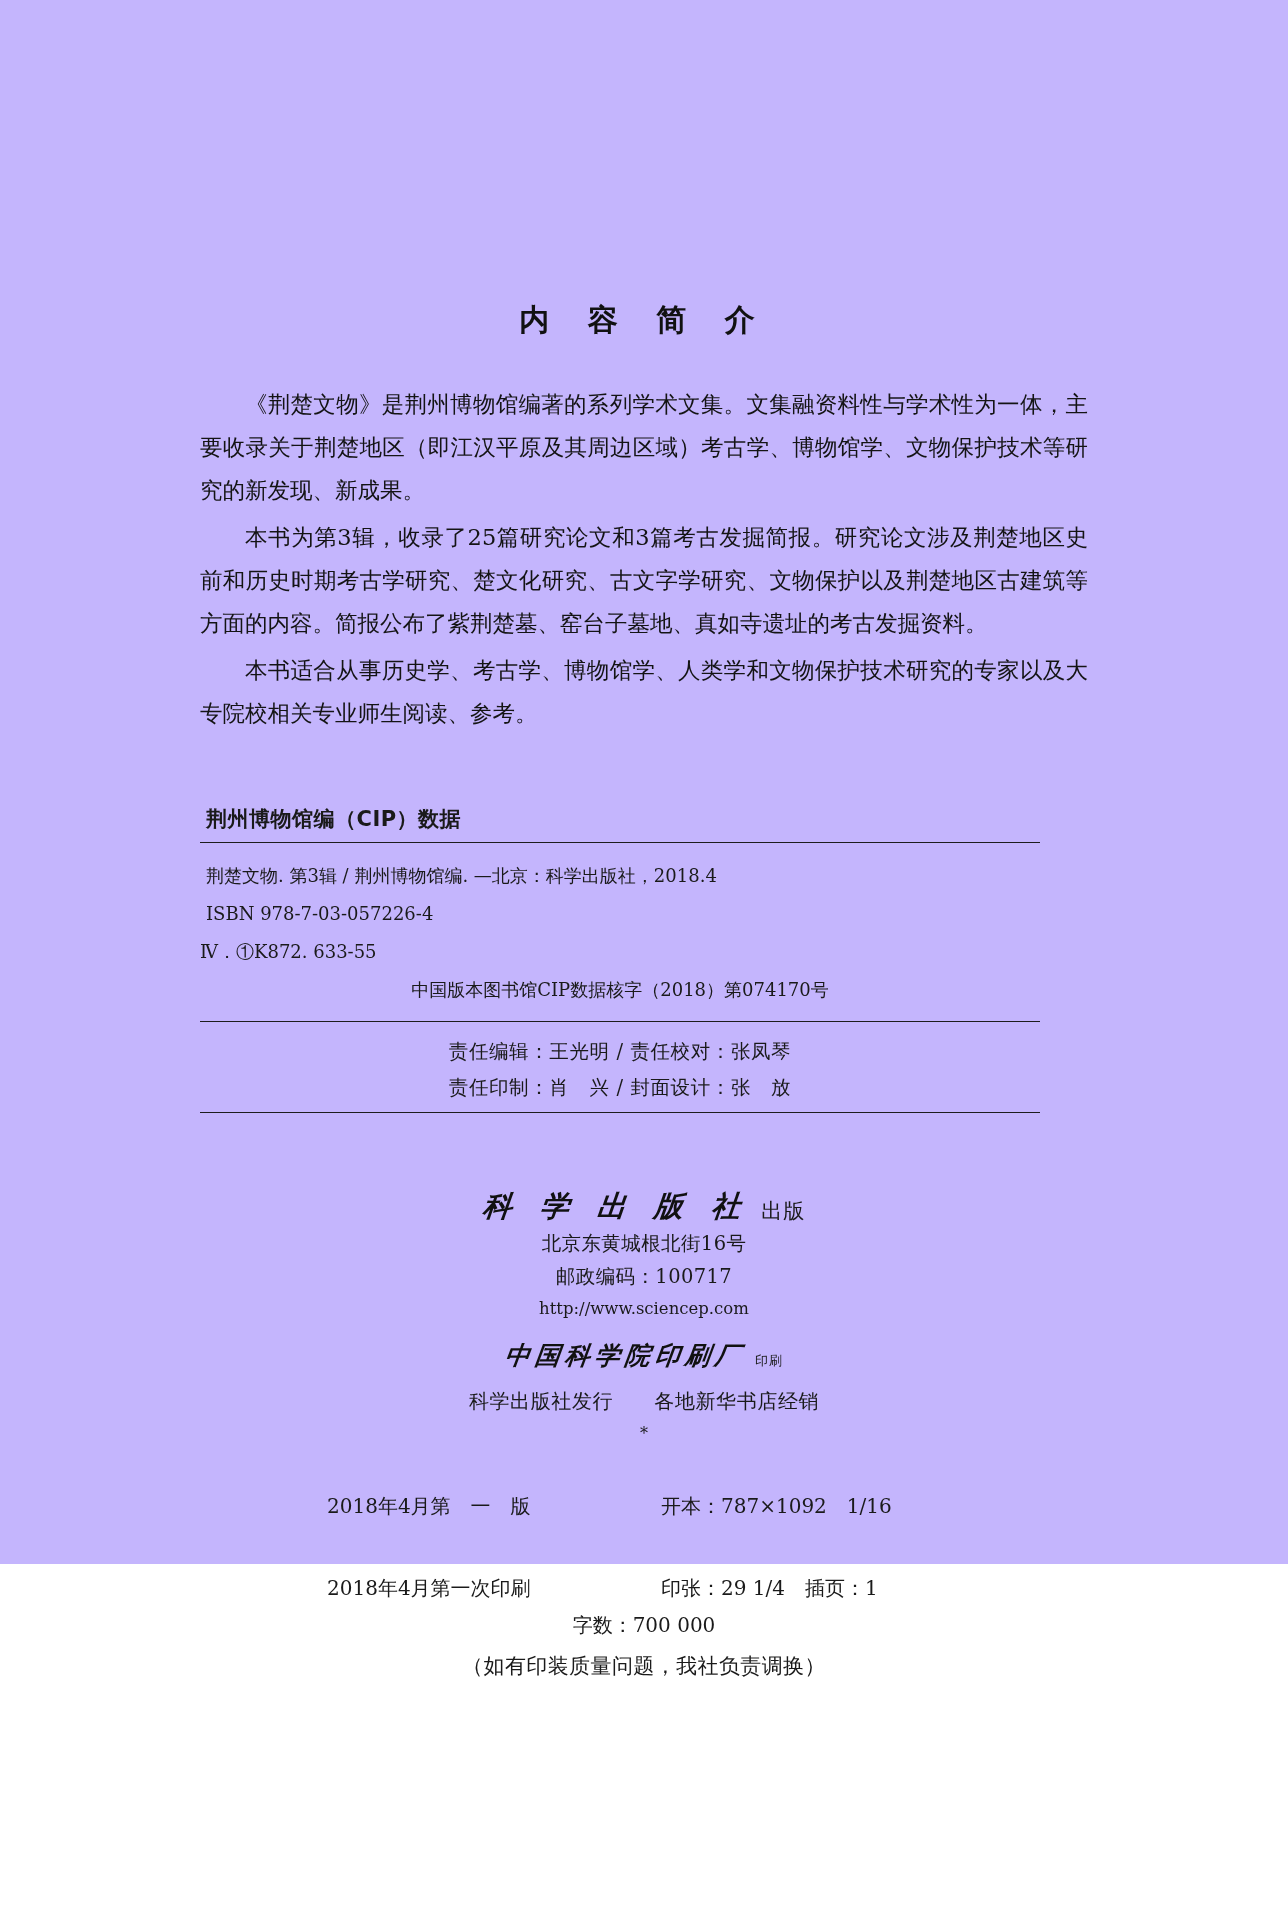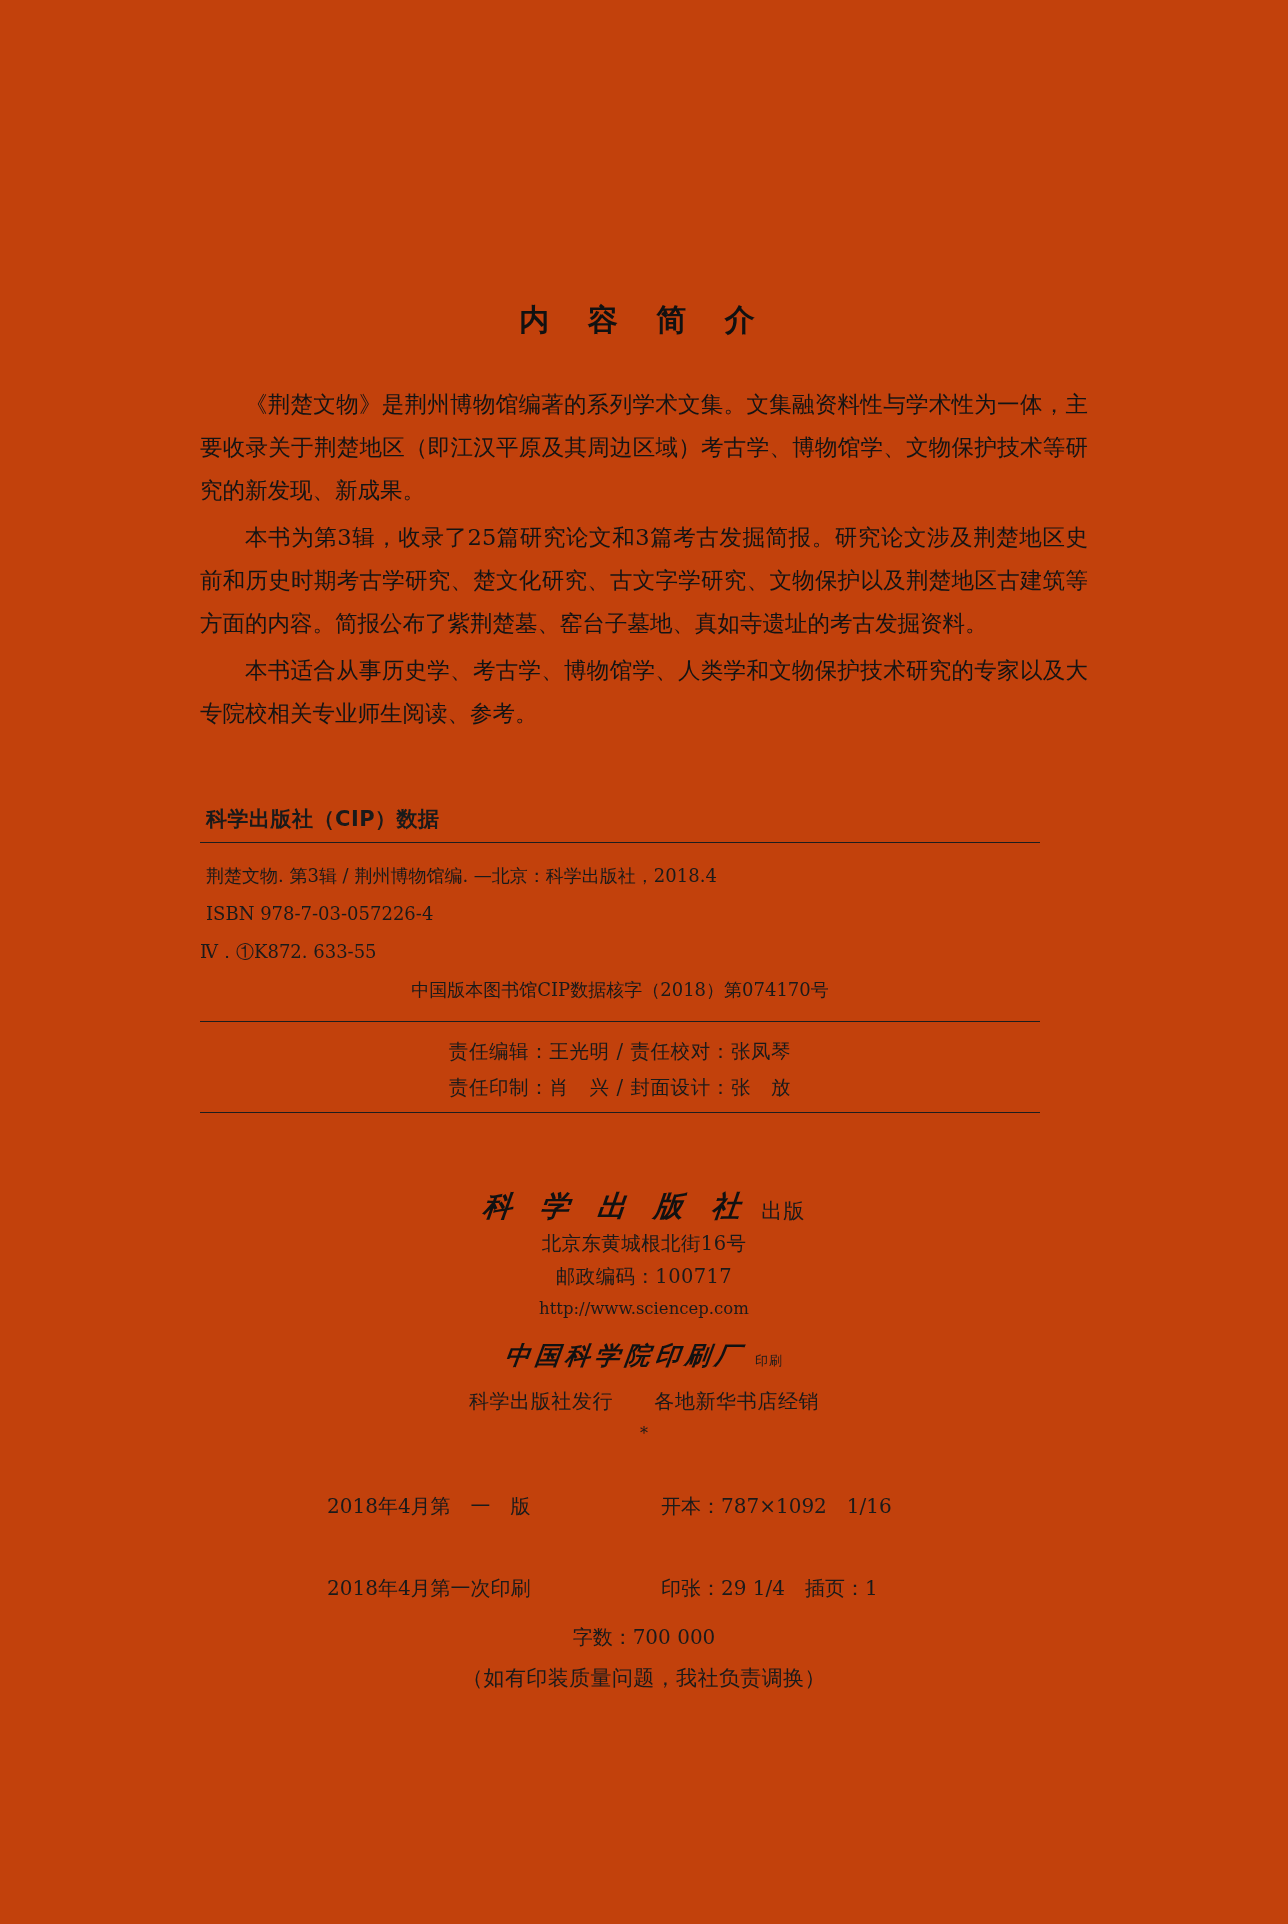--- a/index.html
+++ b/index.html
@@ -13,22 +13,22 @@
     position: relative;
     font-family: "DejaVu Serif", "Liberation Serif", serif;
     color: #1a1a1a;
     overflow: hidden;
   }
   .page {
     position: absolute;
     left: 0;
     top: 0;
     width: 1288px;
-    height: 1924px;
-    background: #c2410c;
+    height: 1564px;
+    background: #c4b5fd;
   }
   .content {
     position: absolute;
     left: 200px;
     top: 0;
     width: 888px;
     height: 1924px;
   }
 
   
@@ -178,21 +178,20 @@
     display: flex;
     justify-content: center;
     gap: 34px;
     white-space: nowrap;
     margin-top: 45px;
   }
   .imp-row .col-l { width: 300px; text-align: left; }
   .imp-row .col-r { width: 300px; text-align: left; }
   .imp-center {
     text-align: center;
-    margin-top: 12px;
   }
   .price {
     margin-top: 4px;
     text-align: center;
     font-size: 23px;
     letter-spacing: 0.5px;
   }
   .price b {
     font-family: "DejaVu Sans", "Liberation Sans", serif;
     font-weight: bold;
@@ -212,21 +211,21 @@
 
     <div class="sect-title">内 容 简 介</div>
 
     <div class="intro">
       <p>《荆楚文物》是荆州博物馆编著的系列学术文集。文集融资料性与学术性为一体，主要收录关于荆楚地区（即江汉平原及其周边区域）考古学、博物馆学、文物保护技术等研究的新发现、新成果。</p>
       <p>本书为第3辑，收录了25篇研究论文和3篇考古发掘简报。研究论文涉及荆楚地区史前和历史时期考古学研究、楚文化研究、古文字学研究、文物保护以及荆楚地区古建筑等方面的内容。简报公布了紫荆楚墓、窑台子墓地、真如寺遗址的考古发掘资料。</p>
       <p>本书适合从事历史学、考古学、博物馆学、人类学和文物保护技术研究的专家以及大专院校相关专业师生阅读、参考。</p>
     </div>
 
     <div class="cip-wrap">
-      <div class="cip-title">科学出版社（CIP）数据</div>
+      <div class="cip-title">荆州博物馆编（CIP）数据</div>
       <div class="rule"></div>
       <div class="cip-body">
         <div class="ln">荆楚文物. 第3辑 / 荆州博物馆编. —北京：科学出版社，2018.4</div>
         <div class="ln">ISBN 978-7-03-057226-4</div>
         <div class="ln noindent">Ⅳ．①K872. 633-55</div>
         <div class="ln ctr">中国版本图书馆CIP数据核字（2018）第074170号</div>
       </div>
       <div class="rule"></div>
       <div class="credits">
         <div>责任编辑：王光明 / 责任校对：张凤琴</div>

